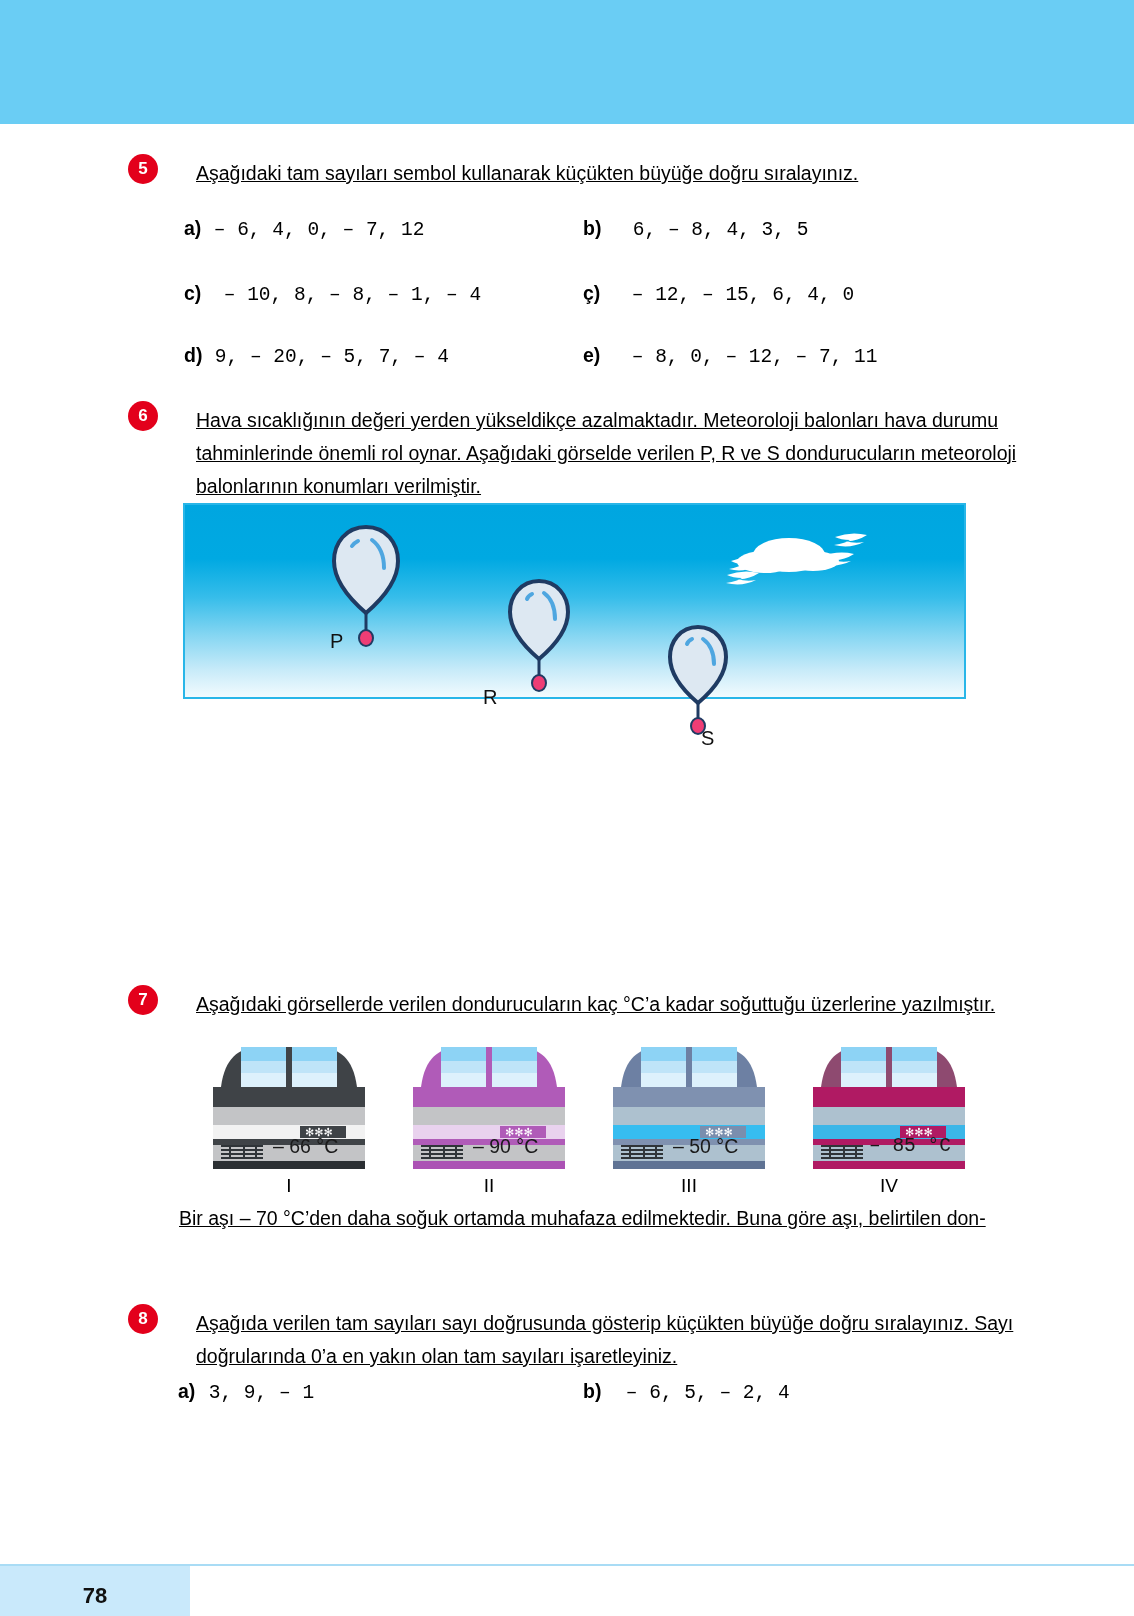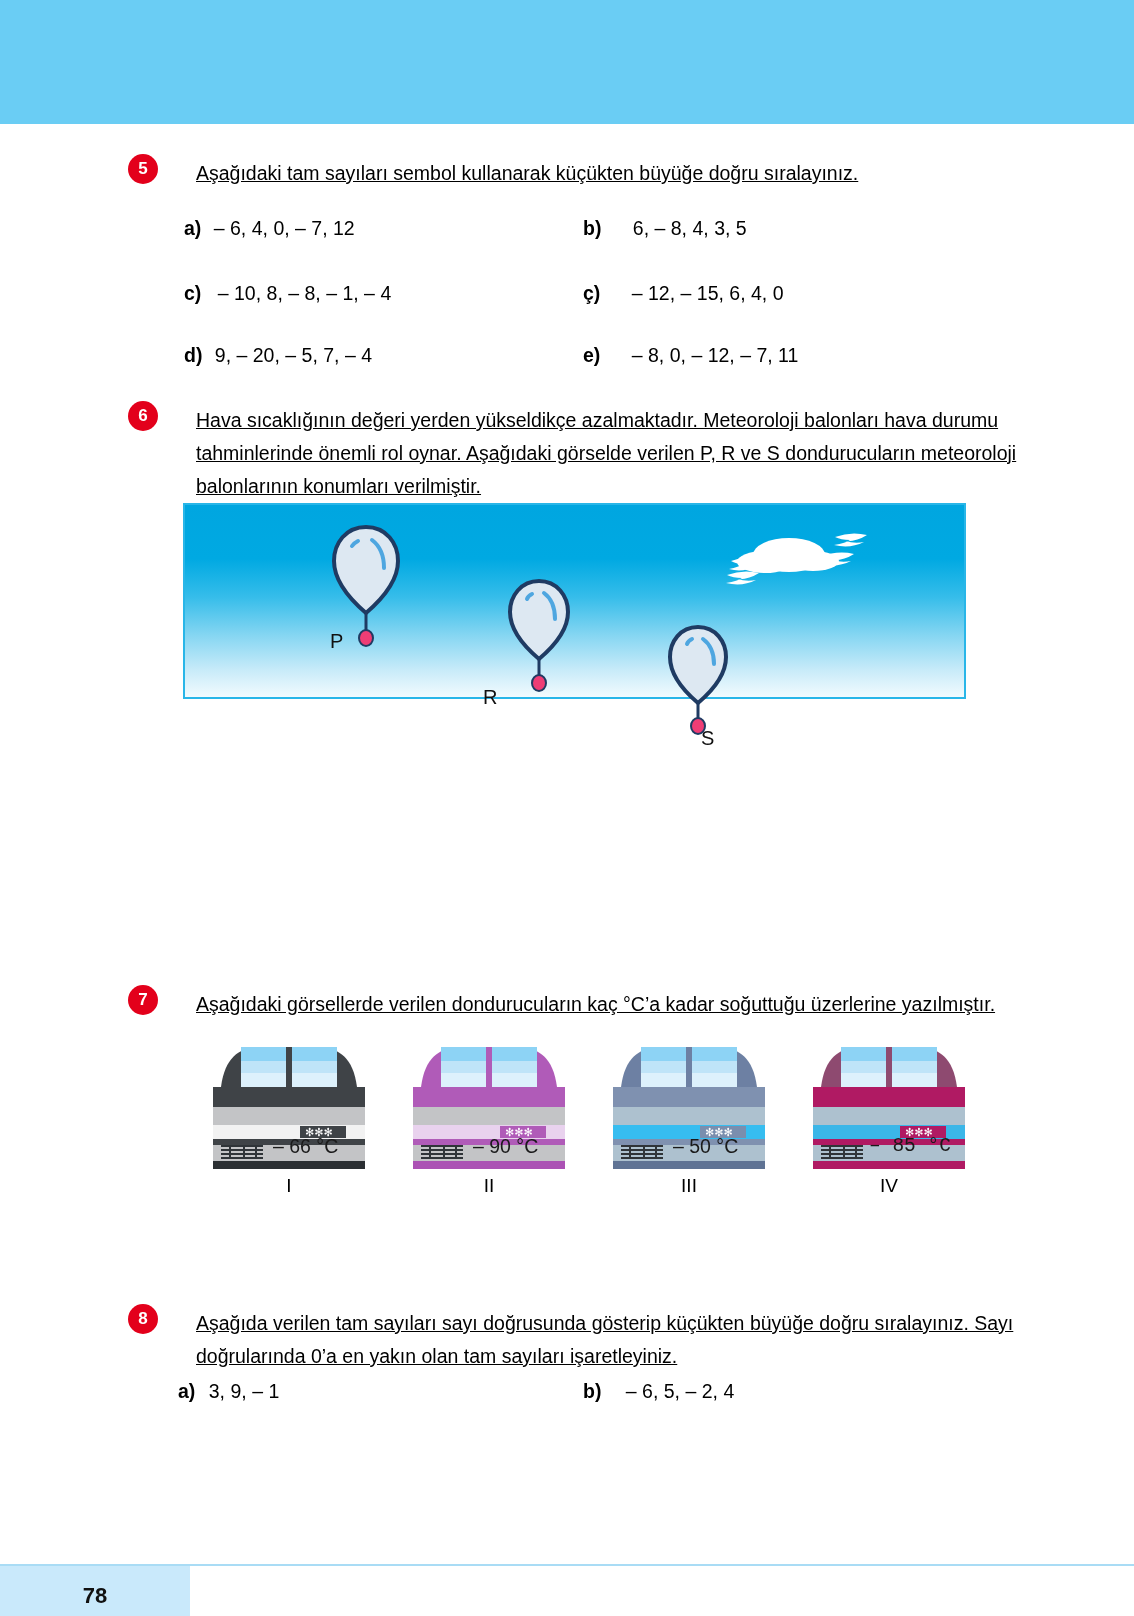--- a/index.html
+++ b/index.html
@@ -53,21 +53,21 @@
     left: 68px;
     font-size: 19.5px;
     line-height: 33px;
     color: #000;
     text-decoration: underline;
   }
 
   
   .subrow { position: absolute; font-size: 19.5px; }
   .sublabel { font-weight: bold; }
-  .subval { font-weight: normal; }
+  .subval { font-weight: normal; font-family: Liberation Mono, monospace; }
 
   
   .sky-frame {
     position: absolute;
     border: 2px solid #29b6e8;
     background: linear-gradient(to bottom,
       #00a6e0 0%, #00a9e2 28%, #36bdea 48%,
       #86d6f2 68%, #c8ebf9 86%, #f2fbfe 100%);
     box-sizing: border-box;
   }
@@ -140,21 +140,21 @@
       <span class="sublabel">a)</span>
       <span class="subval" style="margin-left:7px;">– 6, 4, 0, – 7, 12</span>
     </div>
     <div class="subrow" style="left:455px; top:63px;">
       <span class="sublabel">b)</span>
       <span class="subval" style="margin-left:26px;">6, – 8, 4, 3, 5</span>
     </div>
 
     <div class="subrow" style="left:56px; top:128px;">
       <span class="sublabel">c)</span>
-      <span class="subval" style="margin-left:11px;">– 10, 8, – 8, – 1, – 4</span>
+      <span class="subval" style="margin-left:17px;">– 10, 8, – 8, – 1, – 4</span>
     </div>
     <div class="subrow" style="left:455px; top:128px;">
       <span class="sublabel">ç)</span>
       <span class="subval" style="margin-left:26px;">– 12, – 15, 6, 4, 0</span>
     </div>
 
     <div class="subrow" style="left:56px; top:190px;">
       <span class="sublabel">d)</span>
       <span class="subval" style="margin-left:7px;">9, – 20, – 5, 7, – 4</span>
     </div>
@@ -326,20 +326,21 @@
           <rect x="16" y="122" width="42" height="2"></rect>
         <rect x="24" y="110" width="2" height="14"></rect>
           <rect x="38" y="110" width="2" height="14"></rect>
         <rect x="50" y="110" width="2" height="14"></rect>
       </g>
     </svg>
     <div class="fz-temp" style="left:64px; top:100px;font-family:Liberation Mono, monospace;">– 85 °C</div>
   </div>
   <div class="fz-label" style="left:805px; top:1051px; width:168px;">IV</div>
 
+  <div class="q-text" style="left:179px; top:1078px; width:880px;">Bir aşı – 70 °C’den daha soğuk ortamda muhafaza edilmektedir. Buna göre aşı, belirtilen don-</div>
 
   <div class="q-block" style="left:128px; top:1180px; width:900px;">
     <div class="q-num">8</div>
     <div class="q-text" style="top:3px; width:880px;">Aşağıda verilen tam sayıları sayı doğrusunda gösterip küçükten büyüğe doğru sıralayınız. Sayı doğrularında 0’a en yakın olan tam sayıları işaretleyiniz.</div>
 
     <div class="subrow" style="left:50px; top:76px;">
       <span class="sublabel">a)</span>
       <span class="subval" style="margin-left:8px;">3, 9, – 1</span>
     </div>
     <div class="subrow" style="left:455px; top:76px;">

